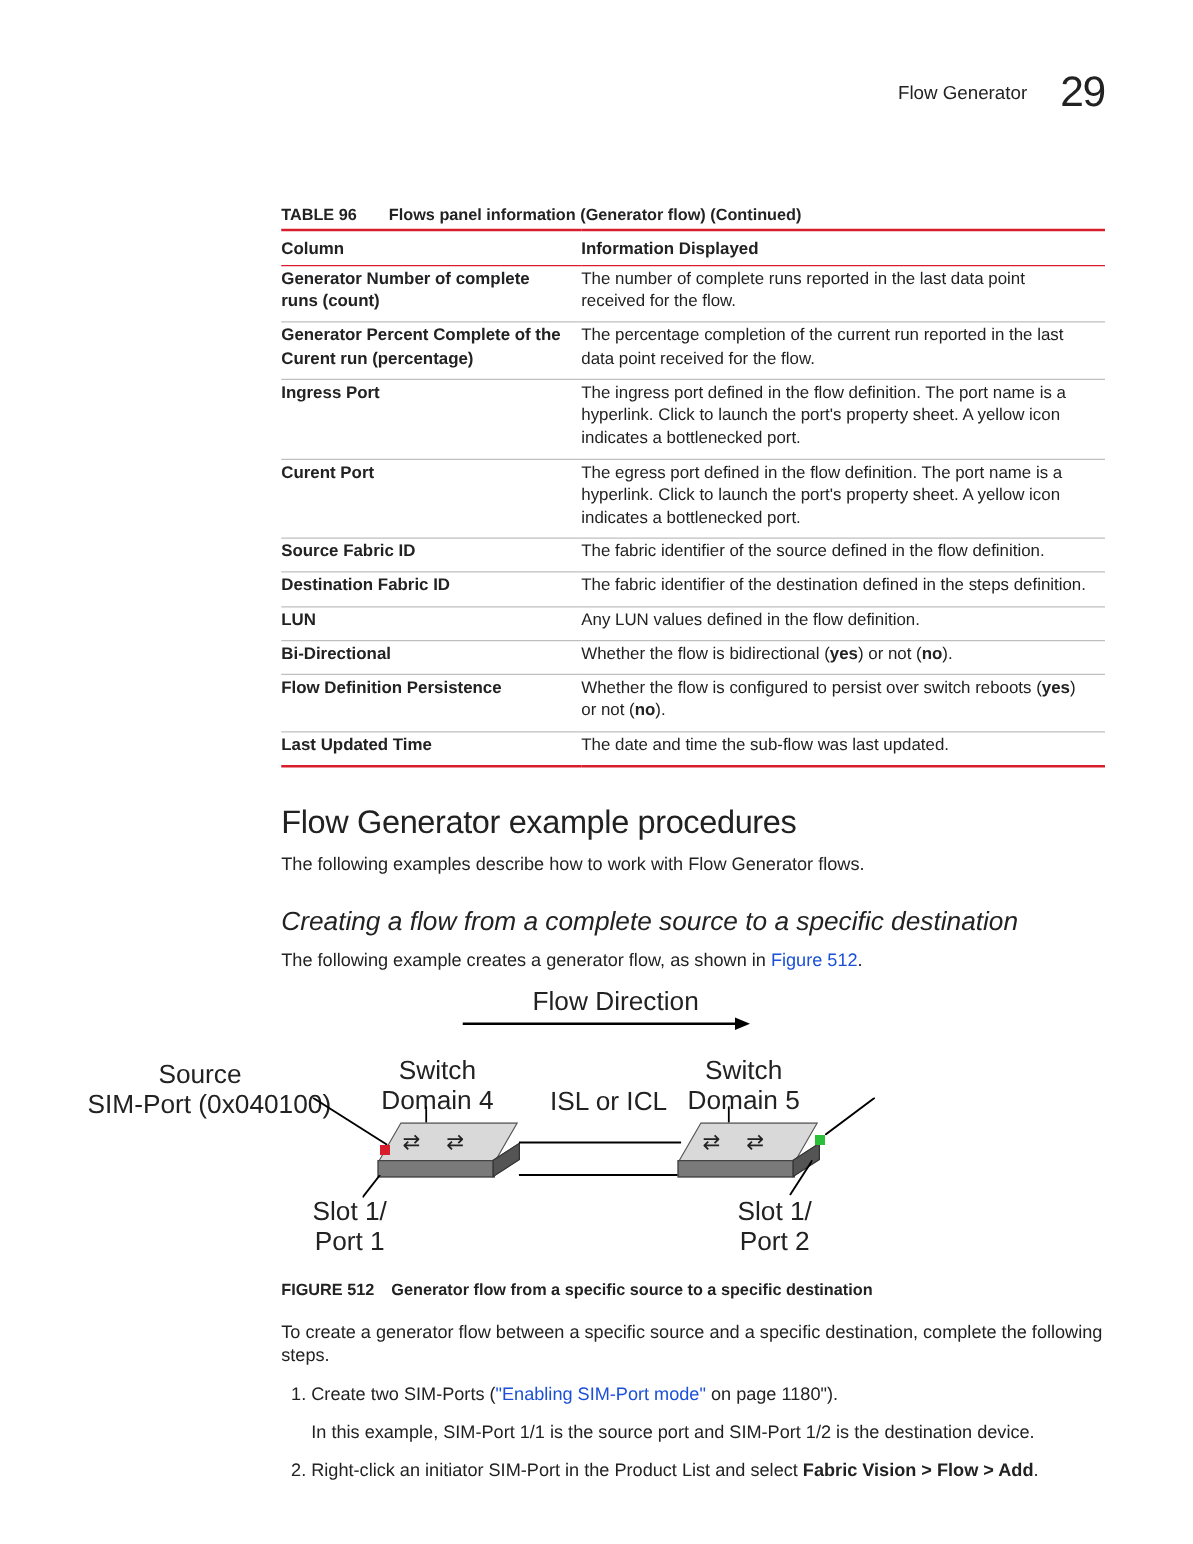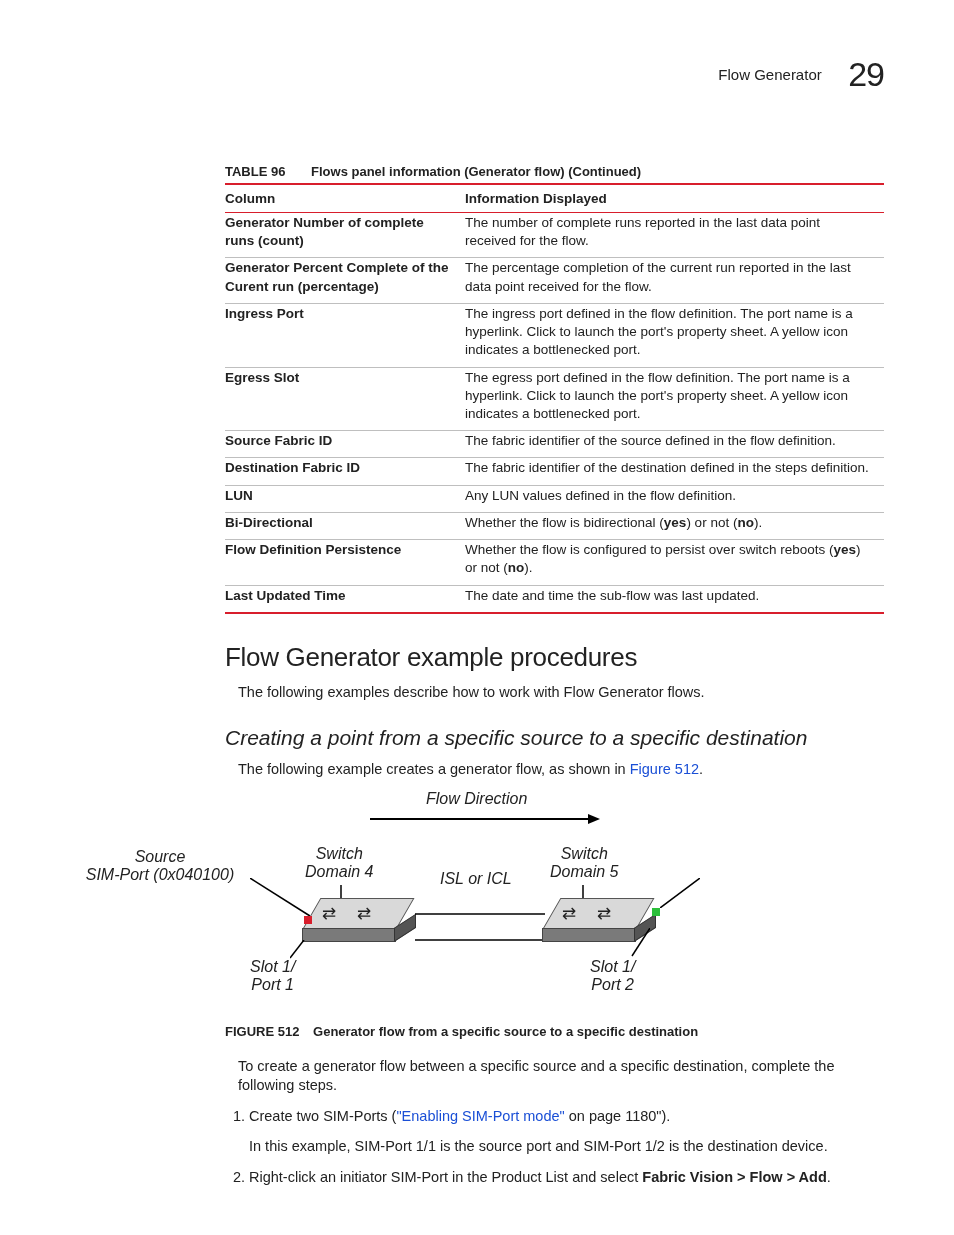--- a/index.html
+++ b/index.html
@@ -76,21 +76,21 @@
     font-stretch: condensed;
     font-size: 26px;
     font-weight: 400;
     margin-top: 28px;
     margin-bottom: 4px;
     letter-spacing: -0.3px;
   }
   .body {
     font-size: 14.5px;
     line-height: 1.35;
-    margin: 10px 13px;
+    margin: 10px 0;
   }
   .h3 {
     font-family: "Arial Narrow", Arial, sans-serif;
     font-stretch: condensed;
     font-style: italic;
     font-size: 21px;
     font-weight: 400;
     margin-top: 24px;
     margin-bottom: 4px;
   }
@@ -99,25 +99,24 @@
   
   .diagram {
     width: 814px;   
     margin-left: -155px;
     position: relative;
     height: 230px;
     font-family: Arial, sans-serif;
   }
   .diag-text {
     position: absolute;
-    font-size: 16px;
+    font-size: 21px;
     text-align: center;
     white-space: nowrap;
     line-height: 1.15;
-    font-style: italic;
   }
   .switchbox {
     position: absolute;
     width: 110px;
     height: 42px;
   }
   .switchbox .top {
     position: absolute;
     left: 0; top: 0;
     width: 92px; height: 30px;
@@ -206,21 +205,21 @@
         </tr>
         <tr>
           <td class="col">Generator Percent Complete of the Curent run (percentage)</td>
           <td>The percentage completion of the current run reported in the last data point received for the flow.</td>
         </tr>
         <tr>
           <td class="col">Ingress Port</td>
           <td>The ingress port defined in the flow definition. The port name is a hyperlink. Click to launch the port's property sheet. A yellow icon indicates a bottlenecked port.</td>
         </tr>
         <tr>
-          <td class="col">Egress Slot</td>
+          <td class="col">Curent Port</td>
           <td>The egress port defined in the flow definition. The port name is a hyperlink. Click to launch the port's property sheet. A yellow icon indicates a bottlenecked port.</td>
         </tr>
         <tr>
           <td class="col">Source Fabric ID</td>
           <td>The fabric identifier of the source defined in the flow definition.</td>
         </tr>
         <tr>
           <td class="col">Destination Fabric ID</td>
           <td>The fabric identifier of the destination defined in the steps definition.</td>
         </tr>
@@ -243,21 +242,21 @@
         <tr>
           <td class="col">Last Updated Time</td>
           <td>The date and time the sub-flow was last updated.</td>
         </tr>
       </tbody>
     </table>
 
     <div class="h2">Flow Generator example procedures</div>
     <div class="body">The following examples describe how to work with Flow Generator flows.</div>
 
-    <div class="h3">Creating a point from a specific source to a specific destination</div>
+    <div class="h3">Creating a flow from a complete source to a specific destination</div>
     <div class="body">
       <span>The following example creates a generator flow, as shown in </span><a class="link">Figure 512</a><span>.</span>
     </div>
 
     <div class="diagram">
 
       <div class="diag-text" style="left:356px; top:0px;">Flow Direction</div>
       <svg style="position:absolute; left:300px; top:22px;" width="230" height="14">
         <line x1="0" y1="7" x2="218" y2="7" stroke="#000" stroke-width="2"></line>
         <polygon points="230,7 218,2 218,12" fill="#000"></polygon>

